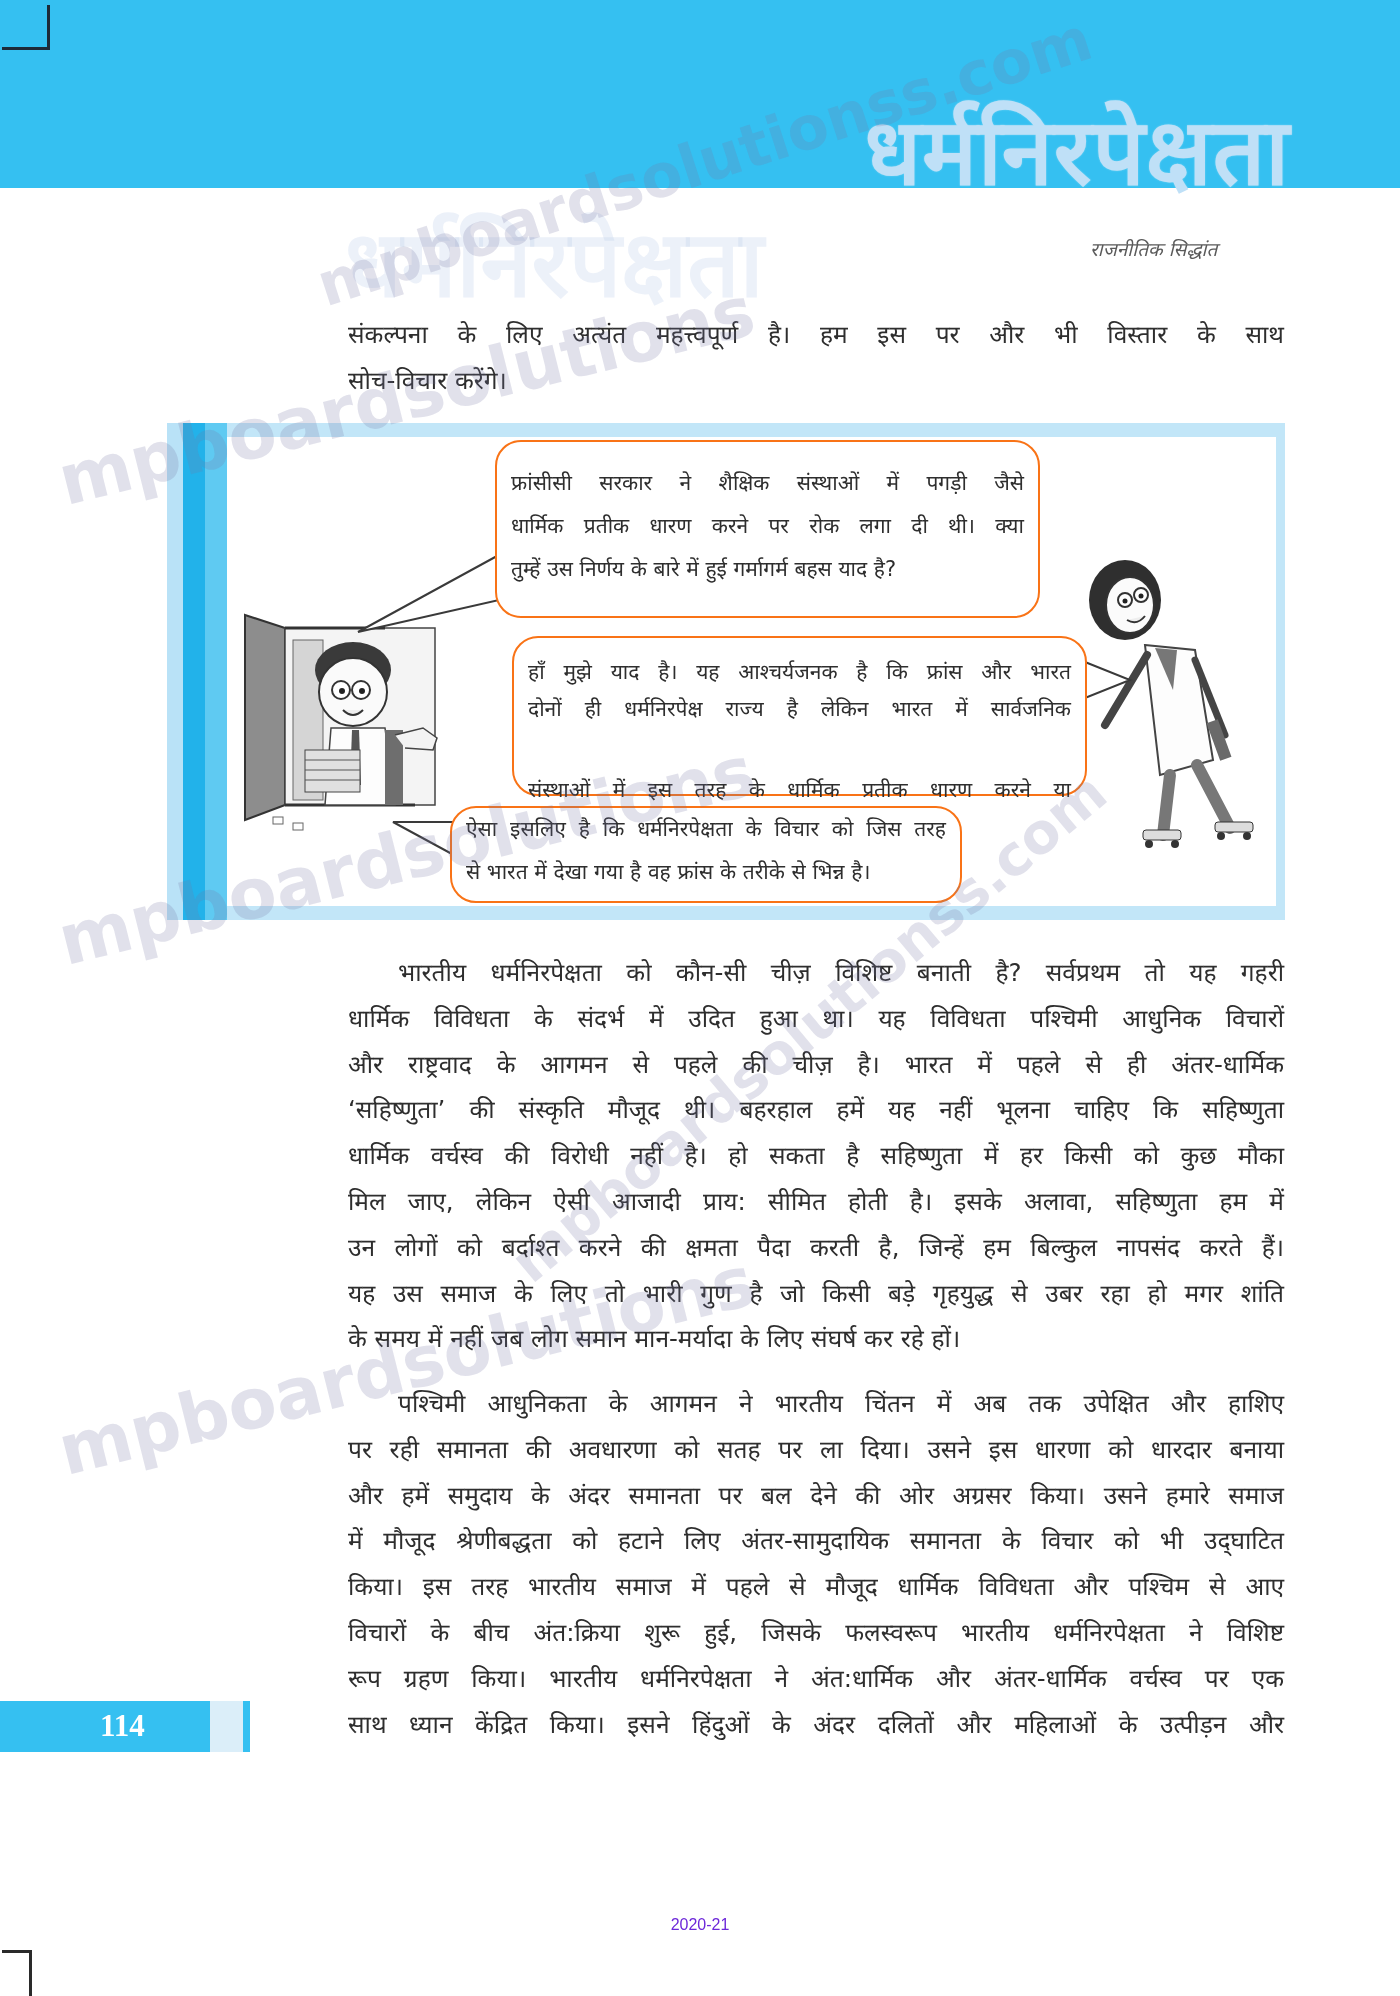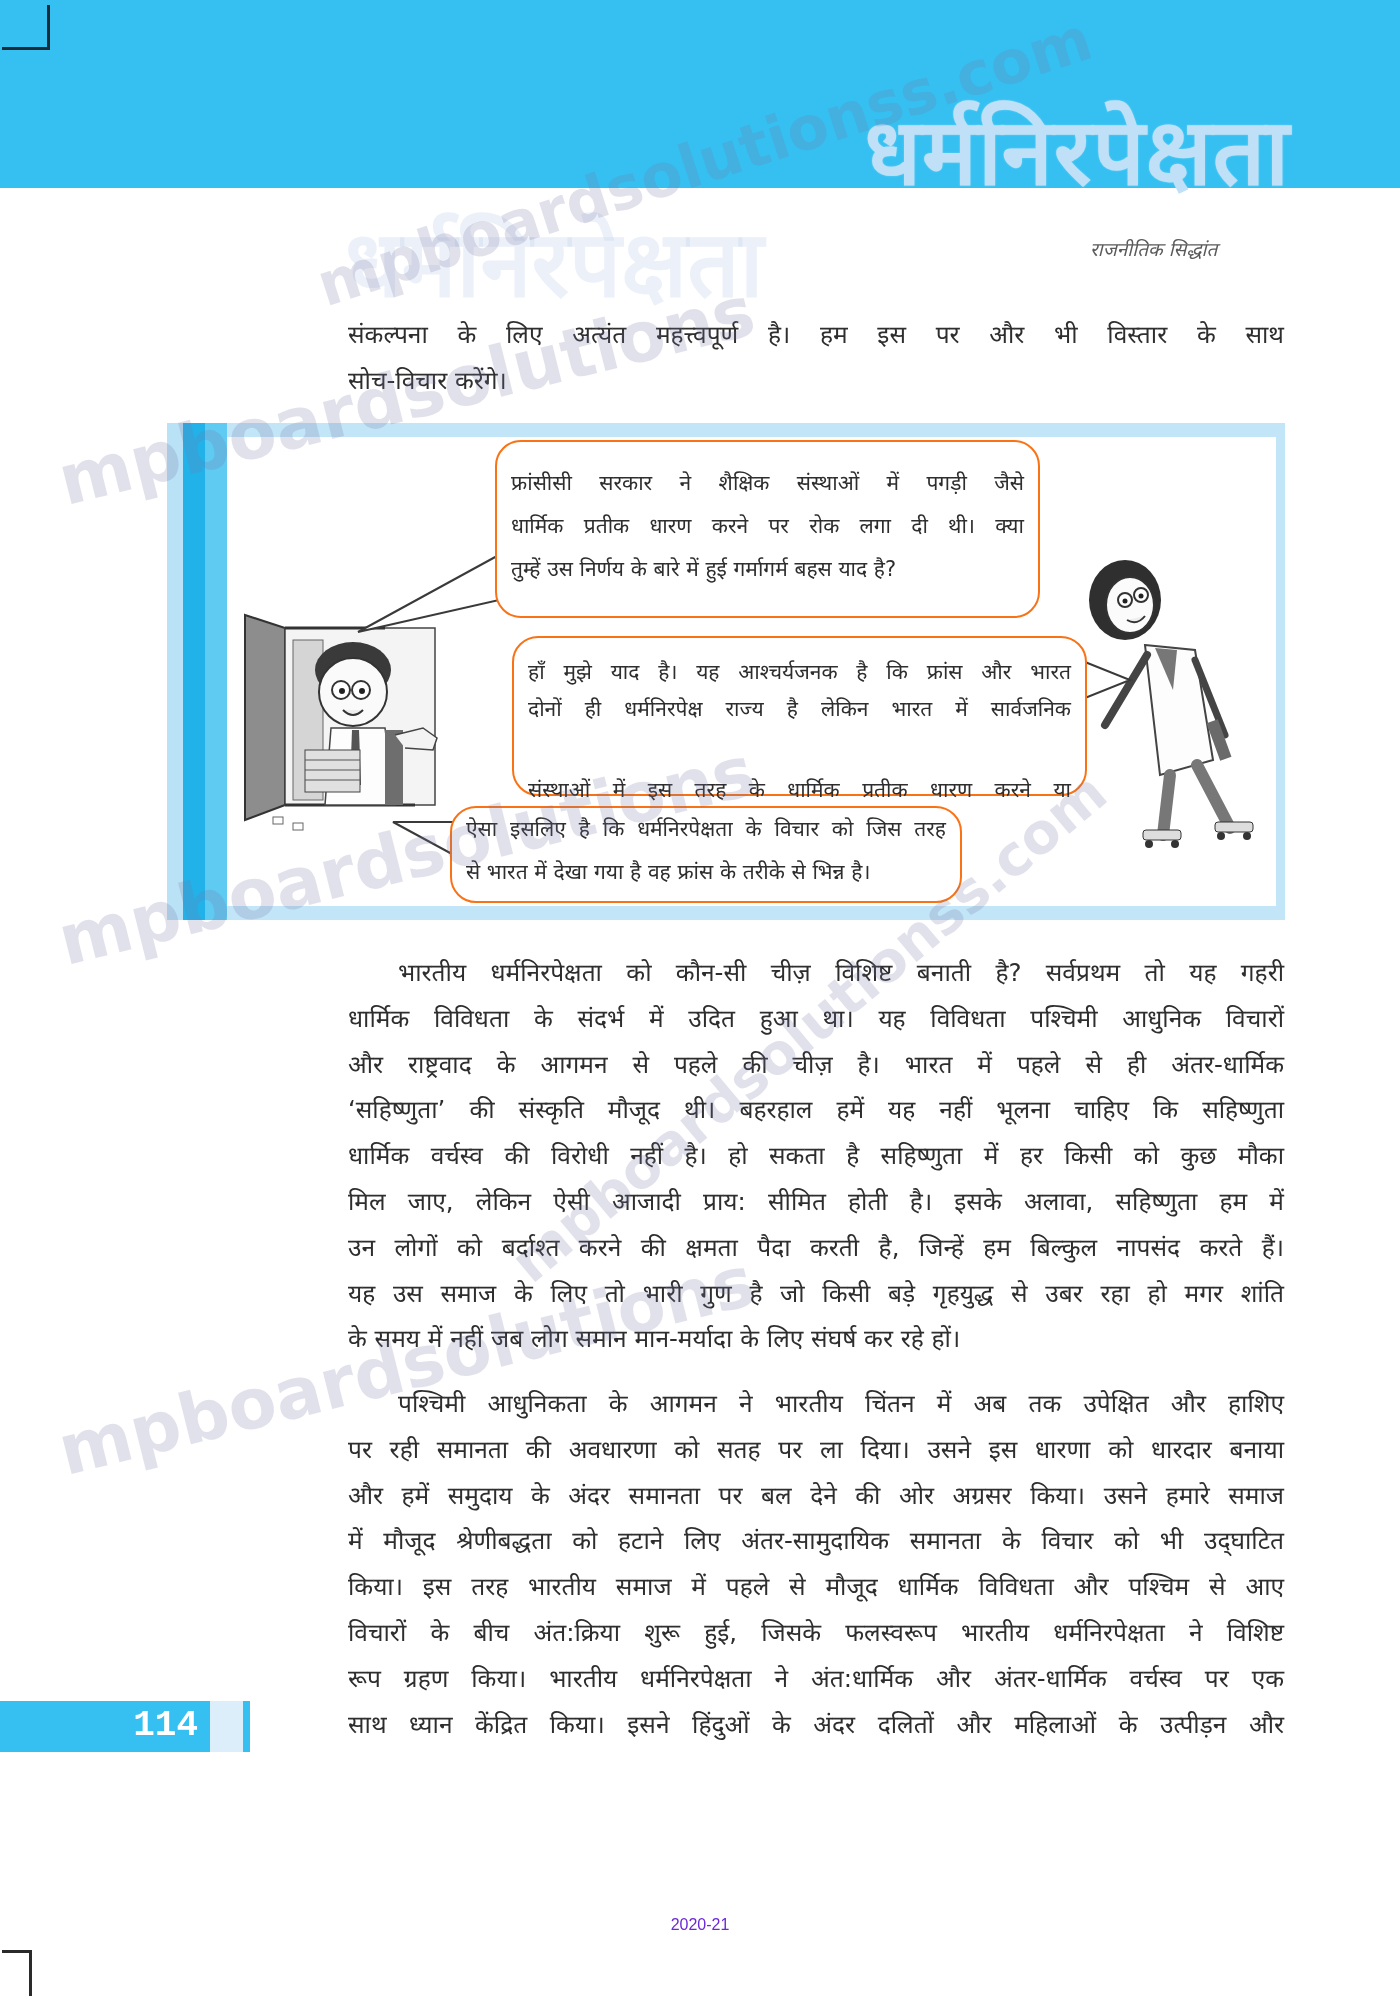--- a/index.html
+++ b/index.html
@@ -74,22 +74,22 @@
     height:43px; line-height:43px; white-space:nowrap;
     text-align:justify; text-align-last:justify;
   }
   .bubble-line.last { text-align-last:left; }
   .bubble-tail { position:absolute; overflow:visible; }
 
   .page-number-bar { position:absolute; left:0; top:1701px; width:210px; height:51px; background:#35c0f1; }
   .page-number-bar-light { position:absolute; left:210px; top:1701px; width:33px; height:51px; background:#dbeef9; }
   .page-number-bar-thin { position:absolute; left:243px; top:1701px; width:7px; height:51px; background:#35c0f1; }
   .page-number {
-    position:absolute; left:100px; top:1699px; width:98px; text-align:right;
-    font-family:Liberation Mono, monospace; font-weight:bold; font-size:36px; color:#ffffff;
+    position:absolute; left:100px; top:1699px; width:98px; 
+    font-family:Liberation Serif, serif; font-weight:bold; font-size:31px; color:#ffffff;
     line-height:54px;
   }
   .footer-year {
     position:absolute; left:600px; top:1916px; width:200px; text-align:center;
     font-family:"Liberation Sans", sans-serif; font-size:16px; color:#6d28d9;
   }
   svg.figure { position:absolute; overflow:visible; }
 </style>
 </head>
 <body>

